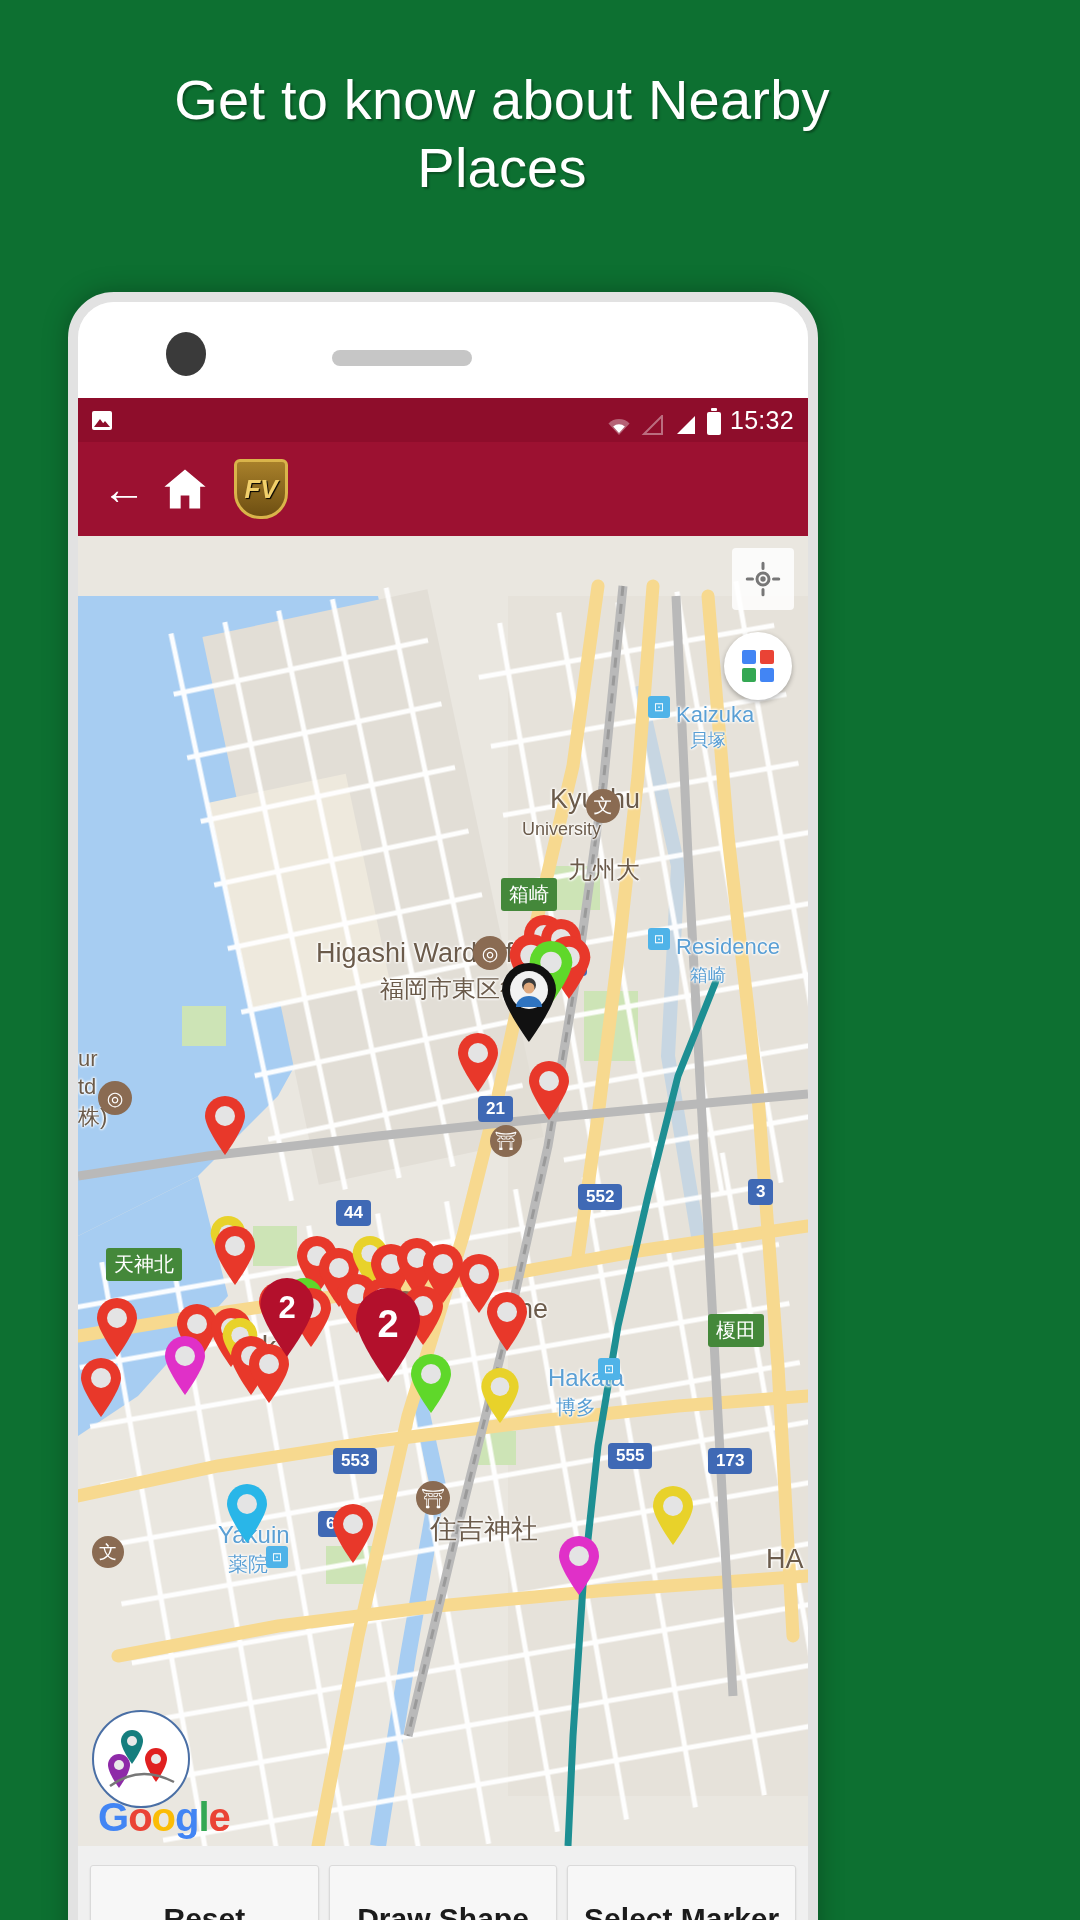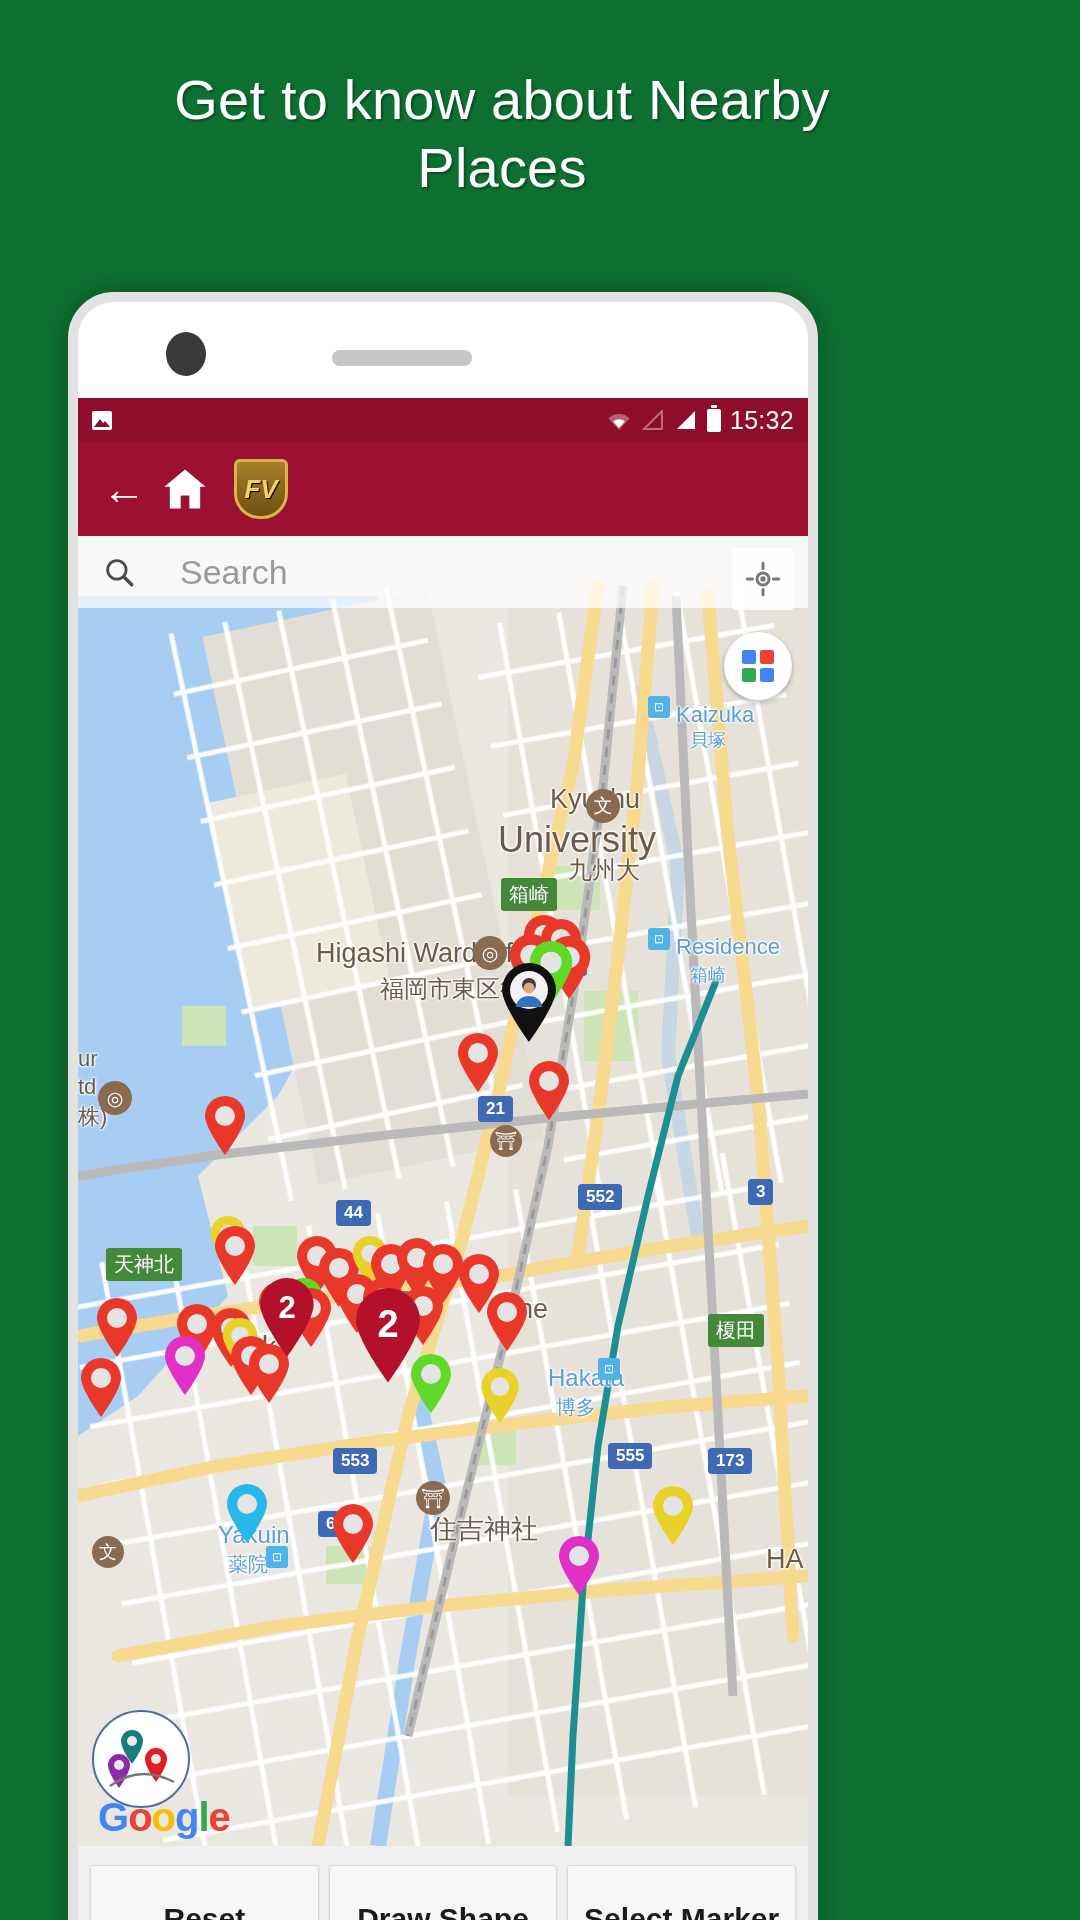--- a/index.html
+++ b/index.html
@@ -47,21 +47,21 @@
     position:relative; width:730px; height:1594px; background:#eceff1;
     overflow:hidden;
   }
 
   
   #statusbar {
     position:relative; height:44px; background:#8e0d2b;
     display:flex; align-items:center; padding:0 14px;
   }
   #statusbar .left { display:flex; align-items:center; gap:8px; }
-  #statusbar .right { margin-left:auto; display:flex; align-items:center; gap:9px; }
+  #statusbar .right { margin-left:auto; display:flex; align-items:flex-end; gap:9px; }
   .img-icon {
     width:20px; height:19px; background:#fff; border-radius:2px;
     position:relative; overflow:hidden;
   }
   .img-icon:after{
     content:""; position:absolute; left:2px; bottom:3px;
     width:0;height:0;border-left:6px solid transparent;border-right:6px solid transparent;
     border-bottom:8px solid #8e0d2b;
   }
   .img-icon:before{
@@ -291,27 +291,20 @@
 
         <g stroke="#1d8f93" stroke-width="7" fill="none">
           <path d="M640 440 L600 540 L570 660 L540 790 L520 910 L505 1050 L495 1200 L490 1310"></path>
         </g>
 
         <g stroke="#9a9a9a" stroke-width="3" stroke-dasharray="10 8" fill="none">
           <path d="M545 50 L525 250 L500 430 L470 610 L430 790 L380 990 L330 1200"></path>
         </g>
       </svg>
 
-      <div id="searchbar">
-        <svg width="34" height="34" viewBox="0 0 24 24">
-          <circle cx="10.5" cy="10.5" r="6.5" fill="none" stroke="#4a4a4a" stroke-width="2"></circle>
-          <path d="M15.5 15.5 L21 21" stroke="#4a4a4a" stroke-width="2.4" stroke-linecap="round"></path>
-        </svg>
-        <div id="search-input-text">Search</div>
-      </div>
 
       <div id="gps-btn">
         <svg width="36" height="36" viewBox="0 0 24 24">
           <circle cx="12" cy="12" r="4" fill="none" stroke="#777" stroke-width="2"></circle>
           <circle cx="12" cy="12" r="1.8" fill="#777"></circle>
           <path d="M12 1.5 V5 M12 19 V22.5 M1.5 12 H5 M19 12 H22.5" stroke="#777" stroke-width="2" stroke-linecap="round"></path>
         </svg>
       </div>
 
       <div id="layers-btn">
@@ -320,21 +313,21 @@
             <i style="background:#EA4335"></i>
           <i style="background:#34A853"></i>
             <i style="background:#4285F4"></i>
         </div>
       </div>
 
       <div id="map-overlay">
           <div class="mlabel lbl-transit" style="left: 598px; top: 166px; font-size: 22px;">Kaizuka</div>
           <div class="mlabel lbl-transit" style="left: 612px; top: 192px; font-size: 18px;">貝塚</div>
           <div class="mlabel lbl-poi" style="left: 472px; top: 248px; font-size: 27px;">Kyushu</div>
-          <div class="mlabel lbl-poi" style="left: 420px; top: 283px; font-size: 36px;">University</div>
+          <div class="mlabel lbl-poi" style="left: 444px; top: 283px; font-size: 18px;">University</div>
           <div class="mlabel lbl-poi" style="left: 490px; top: 318px; font-size: 24px;">九州大</div>
           <div class="mlabel lbl-green" style="left: 423px; top: 342px; font-size: 20px;">箱崎</div>
           <div class="mlabel lbl-poi" style="left: 238px; top: 402px; font-size: 27px;">Higashi Ward Office</div>
           <div class="mlabel lbl-poi" style="left: 302px; top: 437px; font-size: 24px;">福岡市東区役所</div>
           <div class="mlabel lbl-transit" style="left: 598px; top: 398px; font-size: 22px;">Residence</div>
           <div class="mlabel lbl-transit" style="left: 612px; top: 427px; font-size: 18px;">箱崎</div>
           <div class="mlabel lbl-green" style="left: 28px; top: 712px; font-size: 20px;">天神北</div>
           <div class="mlabel lbl-poi" style="left: 150px; top: 795px; font-size: 29px;">Fuk</div>
           <div class="mlabel lbl-poi" style="left: 440px; top: 758px; font-size: 27px;">ne</div>
           <div class="mlabel lbl-transit" style="left: 470px; top: 828px; font-size: 24px;">Hakata</div>

